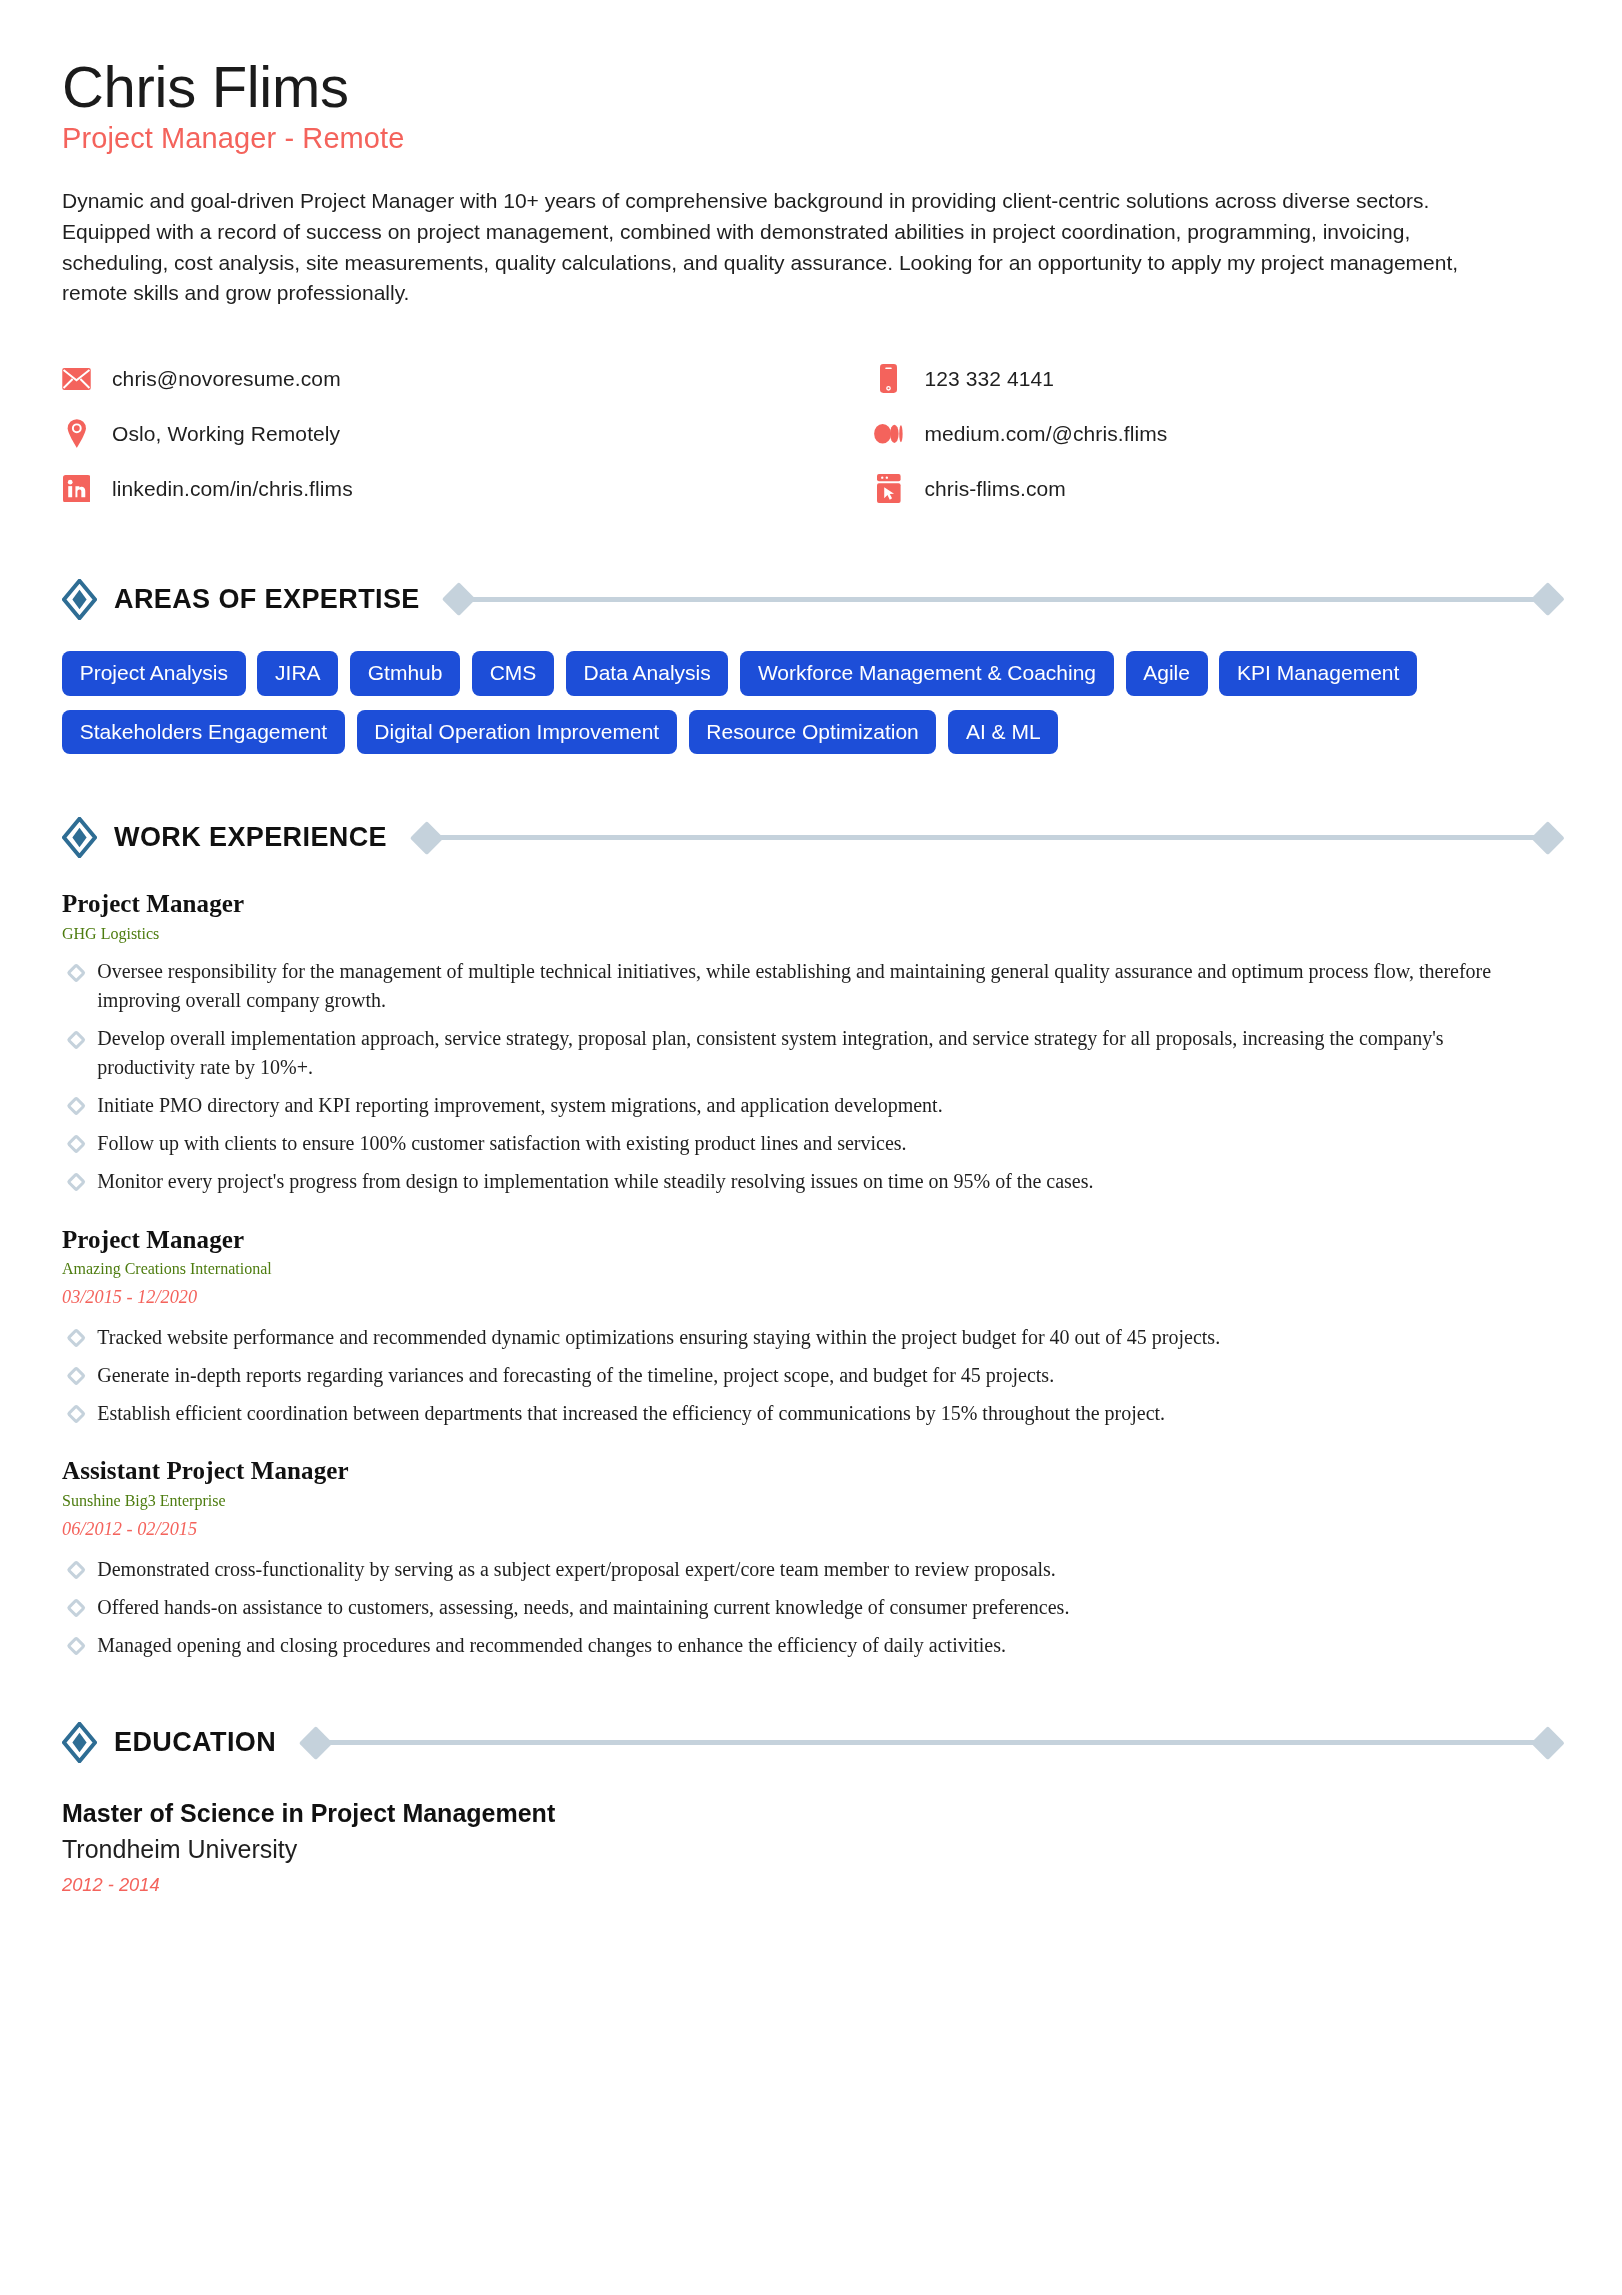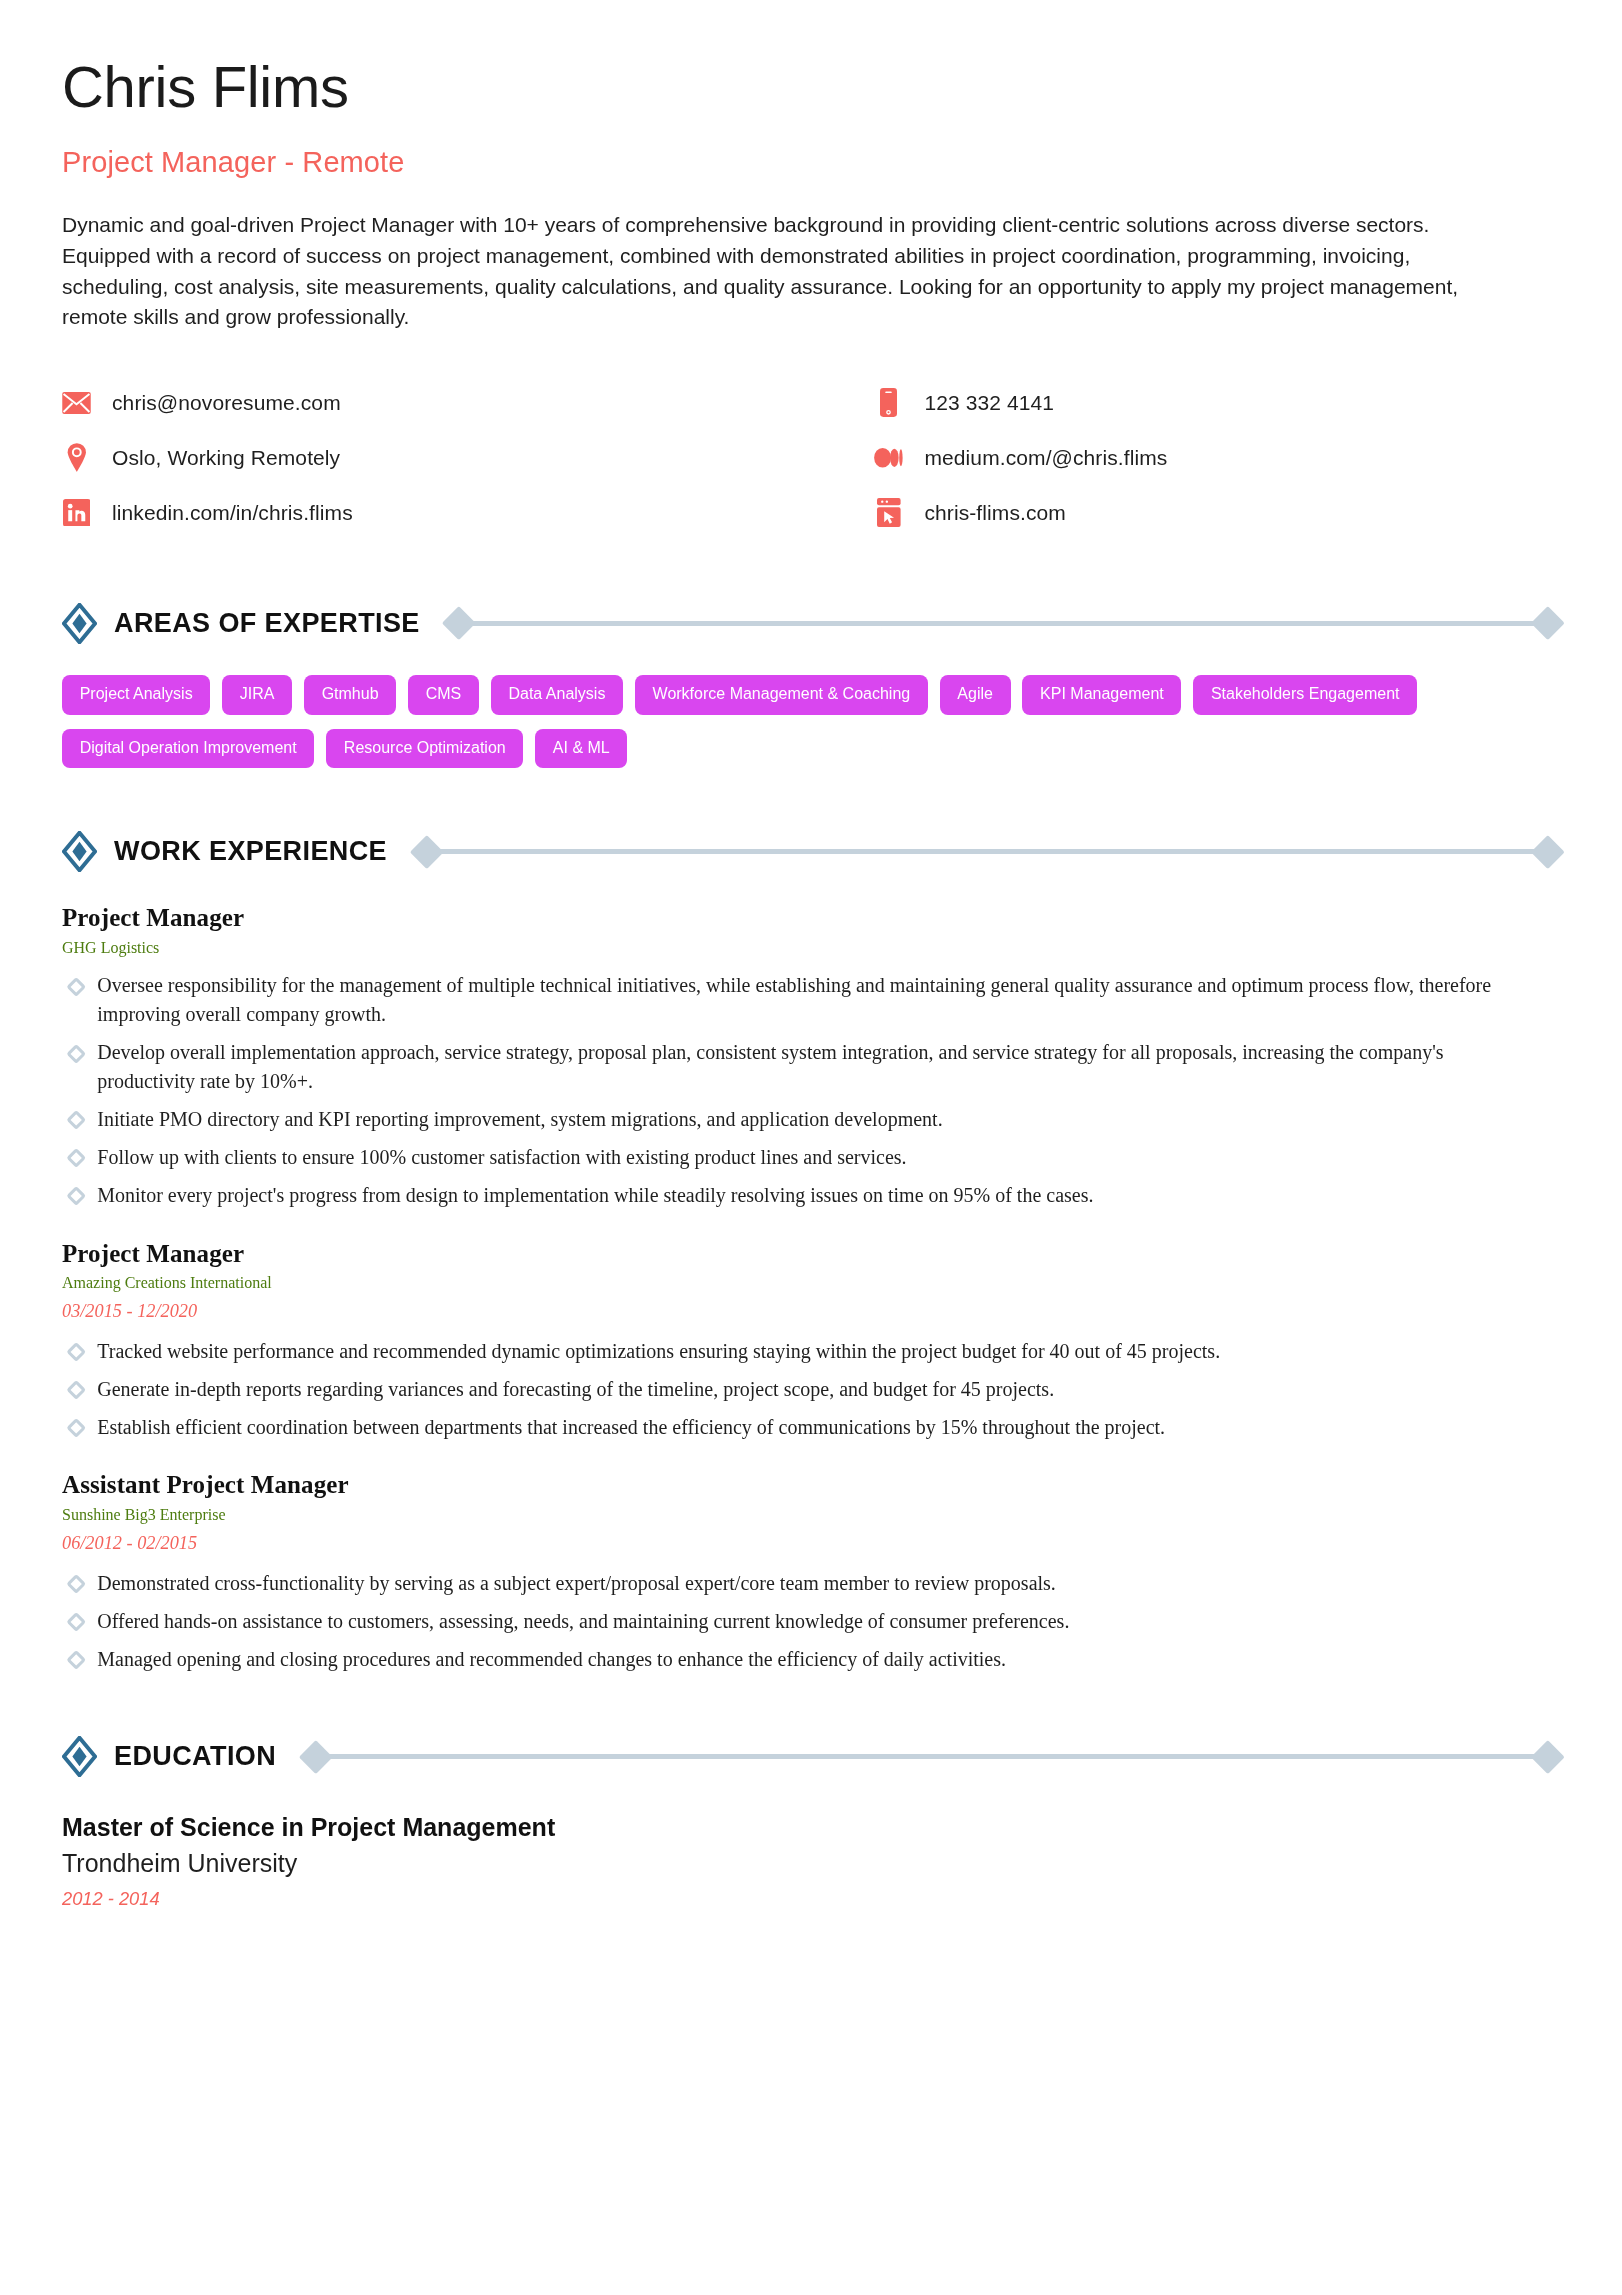--- a/index.html
+++ b/index.html
@@ -23,21 +23,21 @@
     font-weight: 400;
     color: #1b1b1b;
     letter-spacing: -0.3px;
     line-height: 1.0;
     margin-top: 11.8px;
   }
   .headline {
     font-size: 29px;
     font-weight: 400;
     color: #f4635c;
-    margin-top: 30px;
+    margin-top: 6px;
     letter-spacing: 0.1px;
   }
   .summary {
     margin-top: 31px;
     font-size: 21px;
     line-height: 1.47;
     color: #1f1f1f;
     max-width: 1459px;
   }
 
@@ -107,23 +107,23 @@
 
   
   .tags {
     margin-top: 29px;
     display: flex;
     flex-wrap: wrap;
     gap: 14.4px 11.8px;
     max-width: 1472px;
   }
   .tag {
-    background: #d946ef;
+    background: #1d4ed8;
     color: #ffffff;
-    font-size: 16px;
+    font-size: 21px;
     border-radius: 7.9px;
     padding: 11px 17.7px 12.4px 17.7px;
     line-height: 1;
     white-space: nowrap;
   }
 
   
   .entry { margin-top: 30px; font-family: Liberation Serif, serif; }
   .entry:first-of-type { margin-top: 26px; }
   .job-title {

